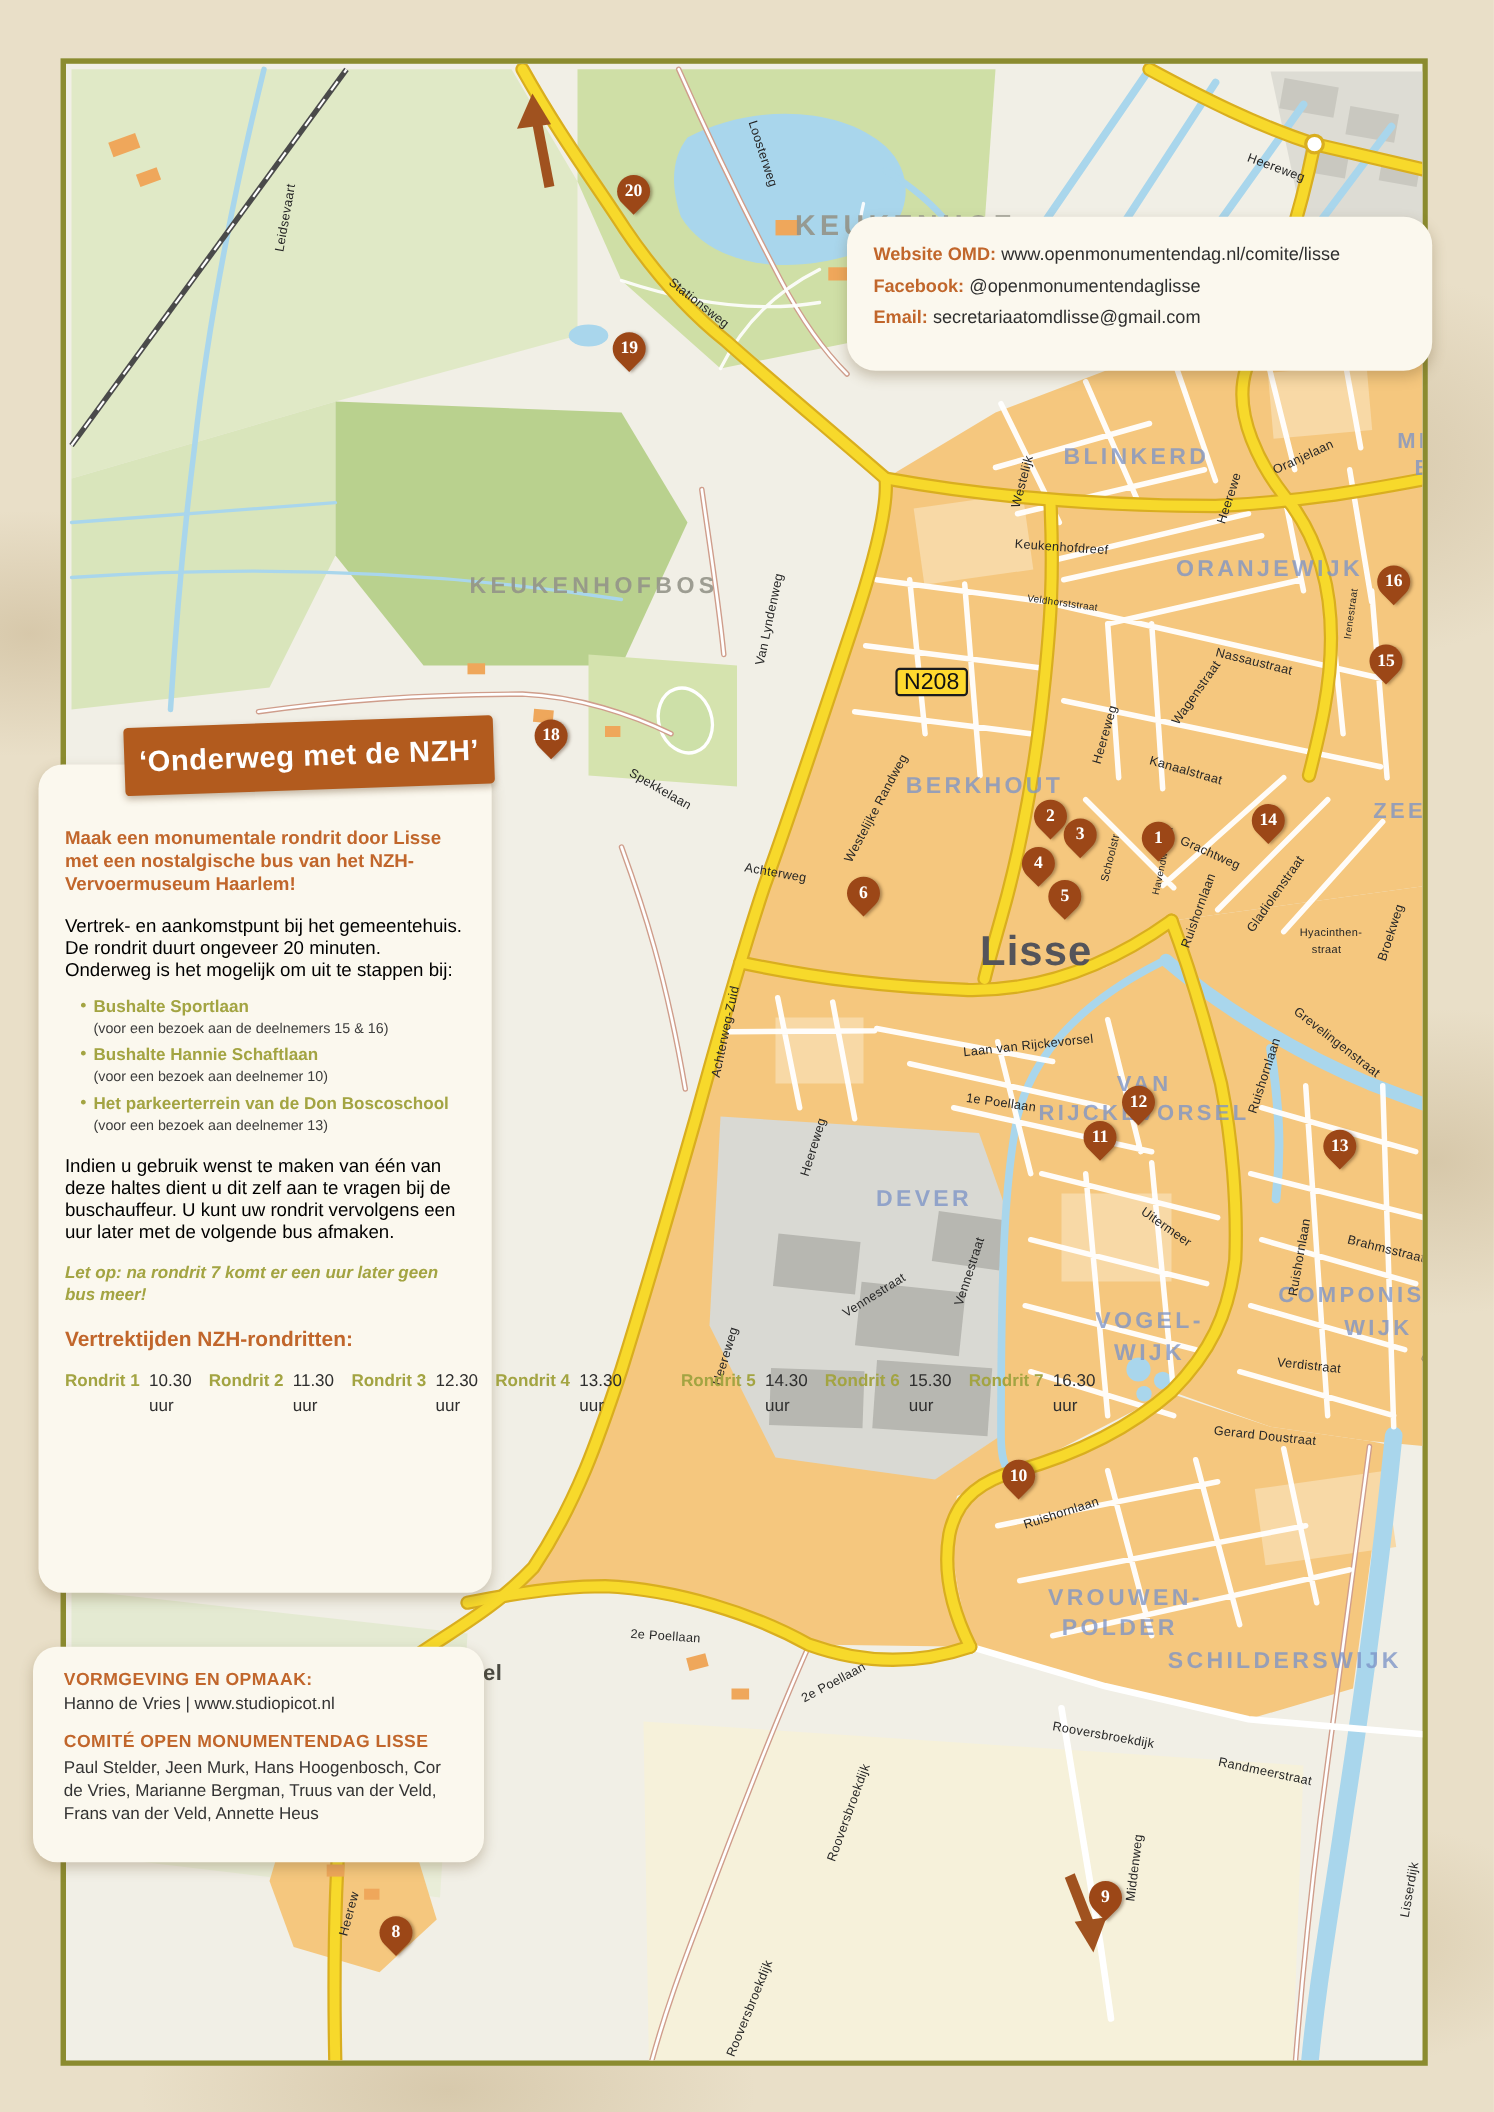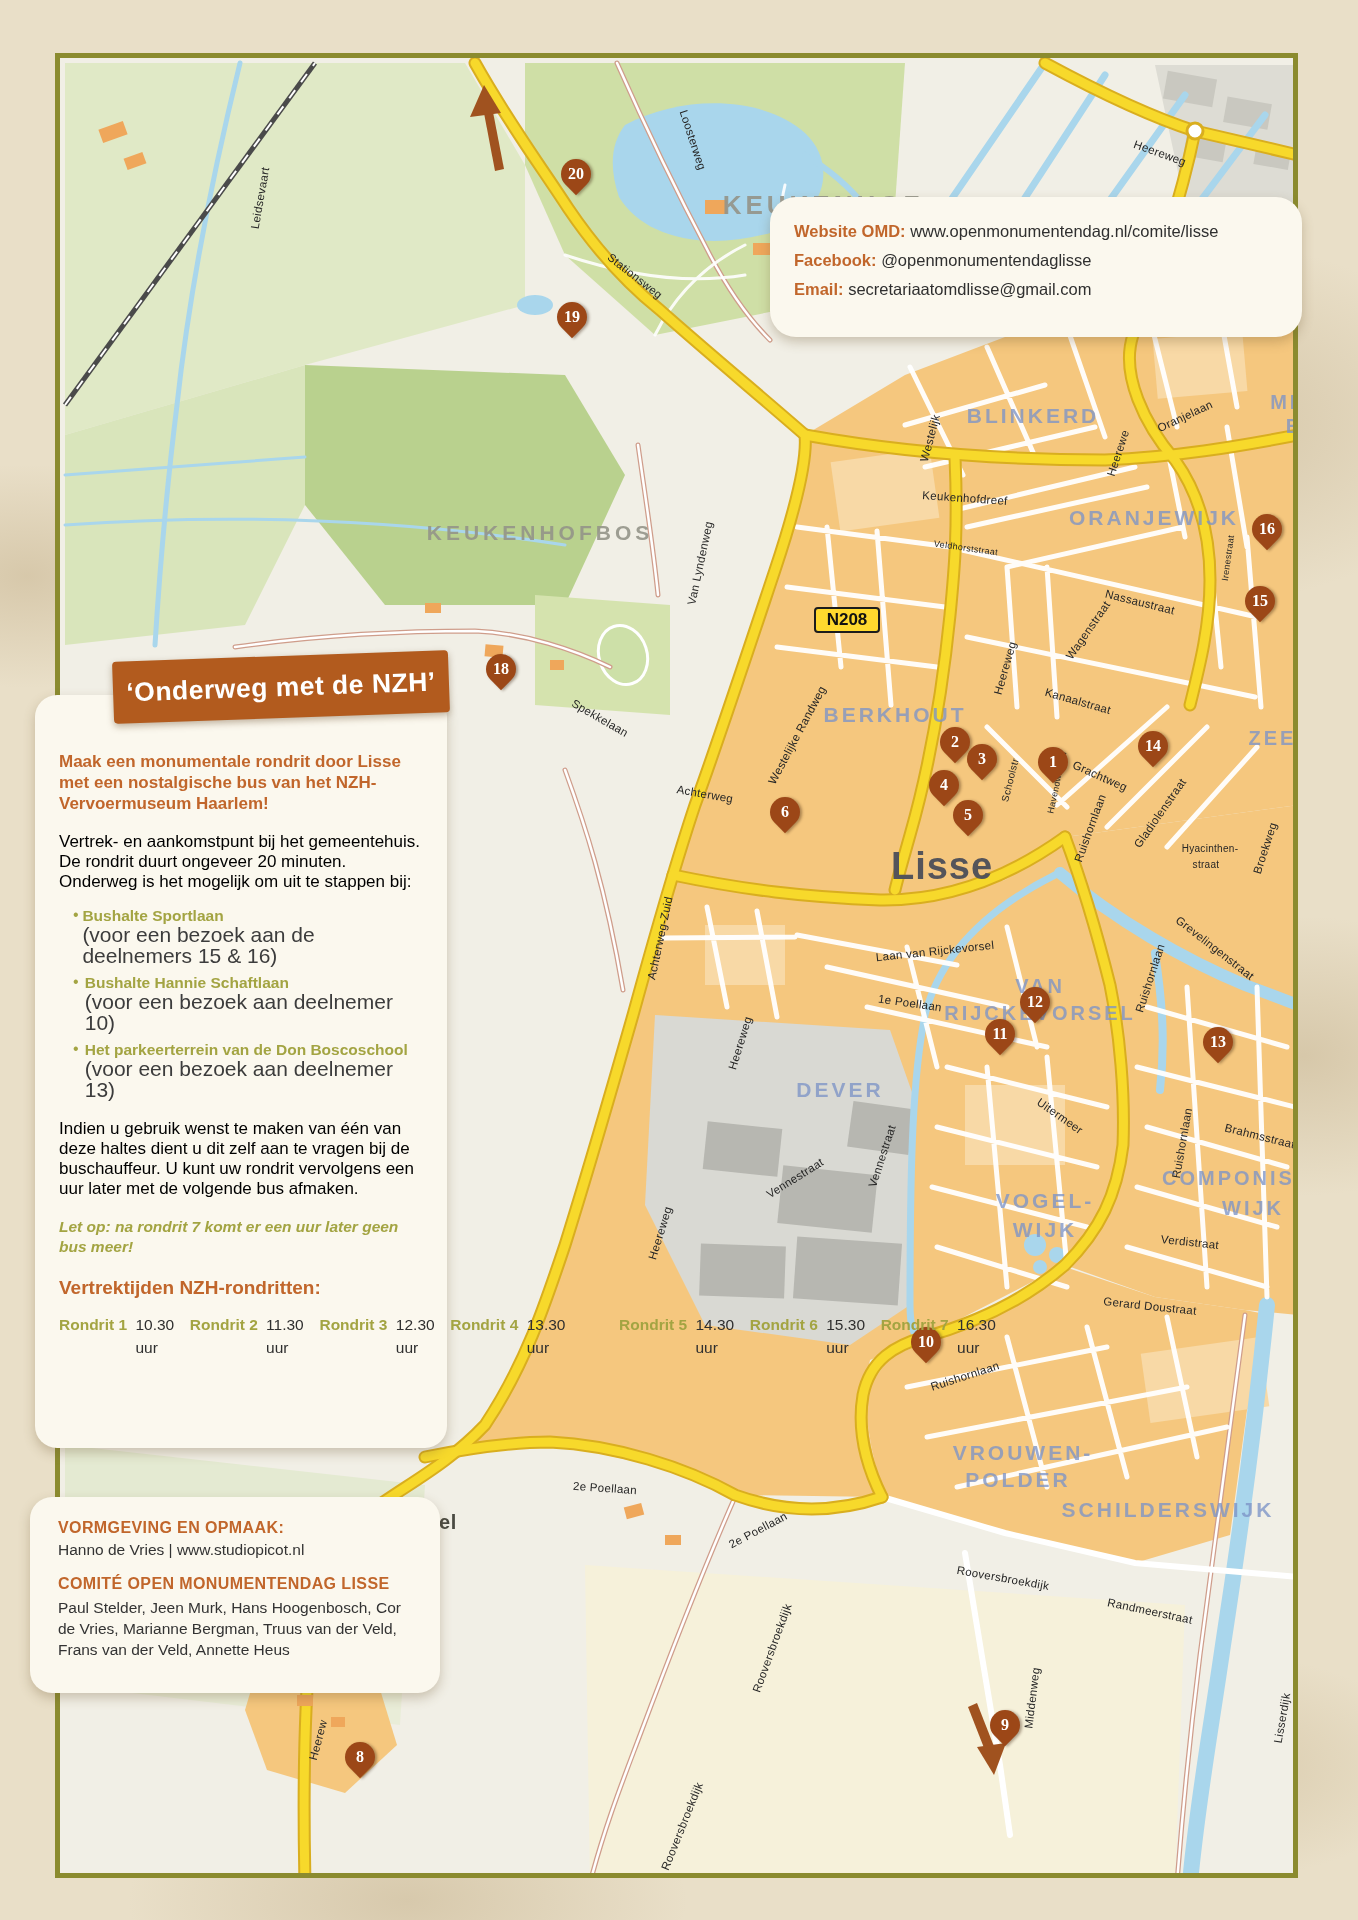--- a/index.html
+++ b/index.html
@@ -46,21 +46,21 @@
     box-shadow:1px 2px 3px rgba(60,30,10,.4);z-index:6;
   }
   .pin span{
     display:flex;width:100%;height:100%;align-items:center;justify-content:center;
     transform:rotate(45deg);color:#fff;font-family:"Liberation Serif", serif;
     font-weight:700;font-size:16px;
   }
   #n208{
     position:absolute;left:754px;top:549px;width:62px;height:22px;z-index:5;
     background:#ffd92e;border:2.5px solid #1c1c1c;border-radius:4px;
-    font-weight:700;font-size:17px;color:#111;display:flex;align-items:center;justify-content:center;
+    font-weight:400;font-size:21px;color:#111;display:flex;align-items:center;justify-content:center;
   }
   
   .panel{
     position:absolute;background:#fbf8ee;border-radius:22px;
     box-shadow:0 5px 12px rgba(110,85,45,.30);z-index:10;
   }
   #contact-box{left:770px;top:197px;width:532px;height:140px;padding:20px 0 0 24px;box-sizing:border-box;border-radius:26px;}
   .cline{font-size:16.5px;line-height:29px;color:#2f2f2f;white-space:nowrap;}
   .cline .cl{font-weight:700;color:#c1662b;}
   #banner{
@@ -71,21 +71,21 @@
     box-shadow:0 3px 7px rgba(80,45,10,.35);
   }
   #info-box{left:35px;top:695px;width:412px;height:753px;padding:56px 26px 0 24px;box-sizing:border-box;z-index:11;}
   .intro{font-size:17px;line-height:21px;font-weight:700;color:#c1662b;margin:0 0 0 0;}
   .para{font-size:17px;line-height:20px;color:#000000;margin-top:18px;}
   .stops{margin-top:14px;}
   .stop{display:flex;margin-top:6px;}
   .stop:first-child{margin-top:0;}
   .bullet{color:#a3a442;font-size:16px;width:26px;padding-left:14px;box-sizing:border-box;}
   .stop-name{font-weight:700;color:#a3a442;font-size:15.5px;line-height:19px;}
-  .stop-detail{color:#3c3c3c;font-weight:400;font-size:21px;line-height:19px;}
+  .stop-detail{color:#3c3c3c;font-weight:400;font-size:13px;line-height:19px;}
   .note{font-size:15.5px;line-height:20px;font-weight:700;font-style:italic;color:#a3a442;margin-top:18px;}
   .sched-title{font-size:19px;font-weight:700;color:#c1662b;margin-top:20px;}
   .sched{display:flex;margin-top:14px;}
   .scol{display:flex;flex-direction:row;}
   .scol.right{margin-left:38px;}
   .srow{display:flex;font-size:15.5px;line-height:23px;}
   .sname{font-weight:700;color:#a3a442;width:92px;}
   .stime{color:#2f2f2f;}
   #credits-box{left:30px;top:1497px;width:410px;height:196px;padding:22px 20px 0 28px;box-sizing:border-box;}
   .cred-title{font-size:16px;font-weight:700;color:#c1662b;letter-spacing:.4px;}

